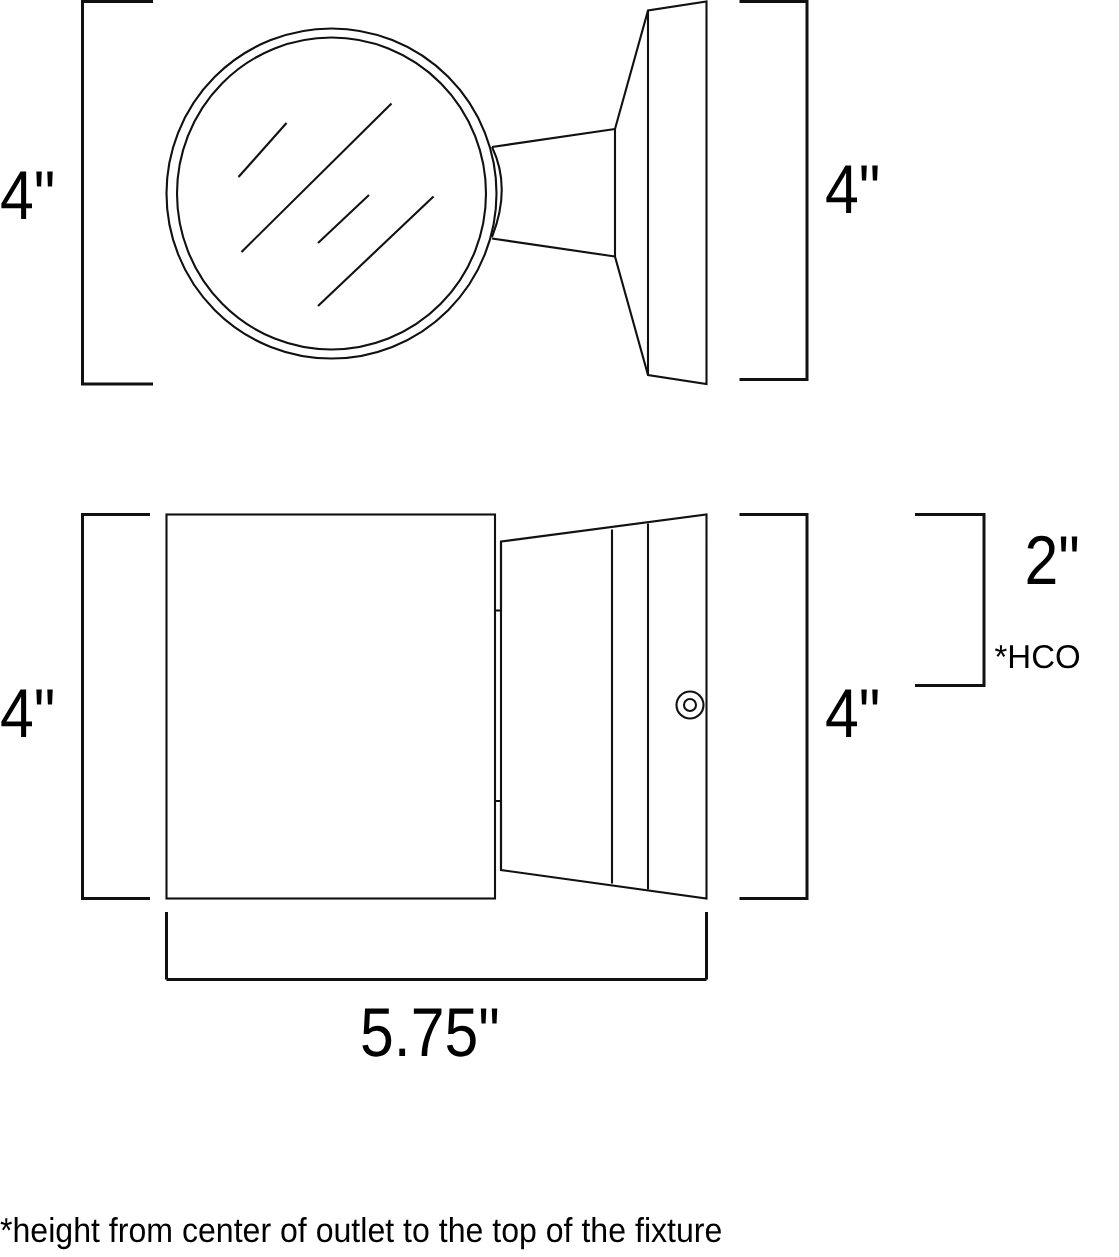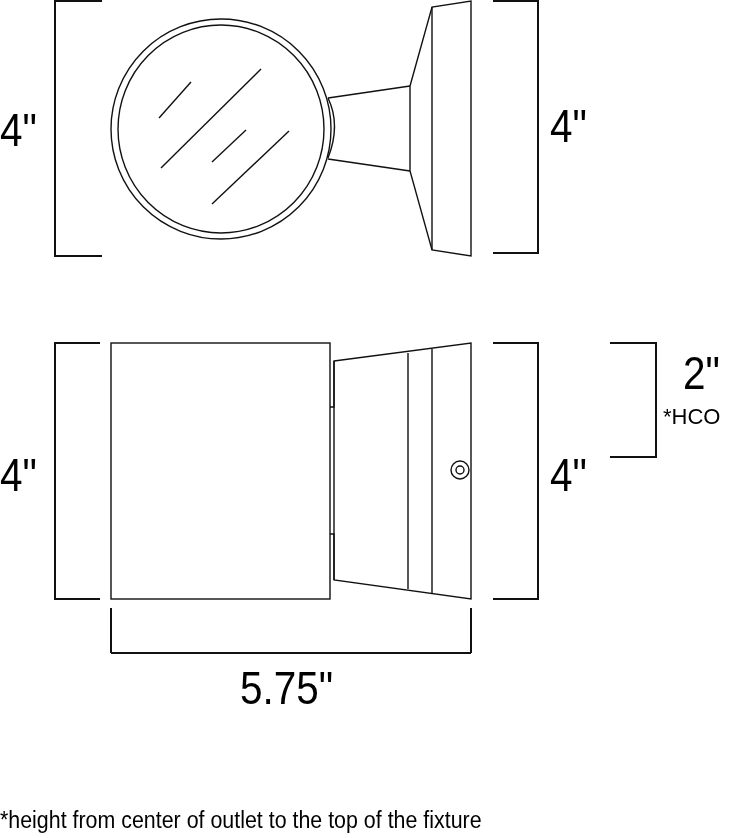--- a/index.html
+++ b/index.html
@@ -67,17 +67,17 @@
   </g>
 </svg>
 
 <div class="label big" style="left:0px; top:107px;">4"</div>
 <div class="label big" style="left:550px; top:103px;">4"</div>
 
 <div class="label big" style="left:0px; top:452px;">4"</div>
 <div class="label big" style="left:550px; top:452px;">4"</div>
 
 <div class="label big" style="left:683px; top:350px;">2"</div>
-<div class="label small" style="left:663px; top:406px;">*HCO</div>
+<div class="label small" style="left:663px; top:427px;">*HCO</div>
 
 <div class="label big" style="left:240px; top:665px;">5.75"</div>
 
 <div class="label note" style="left:0px; top:809px;">*height from center of outlet to the top of the fixture</div>
 
 </body></html>

